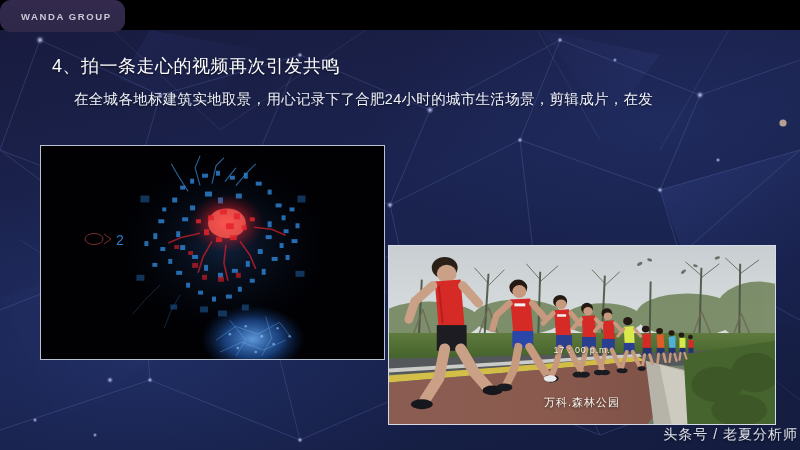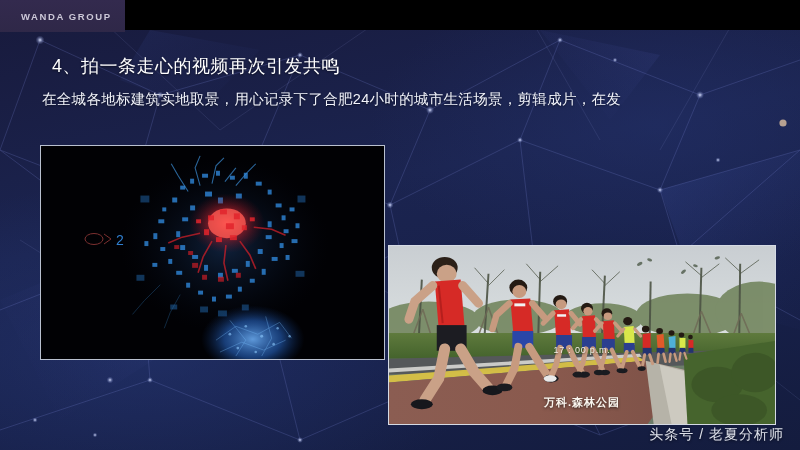--- a/index.html
+++ b/index.html
@@ -25,41 +25,41 @@
   #net { position:absolute; inset:0; width:800px; height:450px; }
 
   
   #black-band {
     position:absolute; left:0; top:0; width:800px; height:30px;
     background:#000000;
   }
   #brand-box {
     position:absolute; left:0; top:0; width:125px; height:32px;
     background:linear-gradient(180deg,#332a4e 0%,#2f2848 100%);
-    display:flex; align-items:center;
+    display:flex; align-items:center;border-radius:11px;
   }
   #brand-label {
     color:#ccc8d8; font-size:9.5px; letter-spacing:1.6px;
     font-weight:600; padding-left:21px; white-space:nowrap;
   }
 
   
   #title {
     position:absolute; left:52px; top:54px;
     color:#ffffff; font-size:18px; font-weight:normal;
     letter-spacing:0.5px; white-space:nowrap;
     text-shadow:0 1px 2px rgba(0,0,0,0.55);
   }
   #body-text {
     position:absolute; left:42px; top:86px; width:640px;
     color:#f2f4fb; font-size:14.5px; line-height:26px;
     letter-spacing:0.3px;
     text-shadow:0 1px 2px rgba(0,0,0,0.5);
   }
-  #body-text .ln { display:block; }
+  #body-text .ln { display:block;margin-left:32px; }
   #body-text .ln2 { padding-left:9px; }
 
   
   #viz-frame {
     position:absolute; left:40px; top:145px; width:345px; height:215px;
     border:1px solid #b9c0cf;
     background:#000;
     overflow:hidden;
   }
   #viz-canvas { position:absolute; inset:0; width:100%; height:100%; display:block; }
@@ -78,27 +78,27 @@
   #photo-canvas { position:absolute; inset:0; width:100%; height:100%; display:block; }
   #photo-caption {
     position:absolute; left:0; right:0; bottom:14px;
     text-align:center; pointer-events:none;
   }
   #photo-caption .time {
     display:block; color:#f3eee6; font-size:9px; letter-spacing:0.8px;
     text-shadow:0 1px 2px rgba(0,0,0,0.6); margin-bottom:2px;margin-top:32px;
   }
   #photo-caption .place {
-    display:block; color:#faf6ef; font-size:11px; font-weight:bold;
+    display:block; color:#faf6ef; font-size:11px; font-weight:normal;
     letter-spacing:1px; text-shadow:0 1px 3px rgba(0,0,0,0.65);margin-top:40px;
   }
 
   
   #watermark {
-    position:absolute; right:16px; bottom:6px;
+    position:absolute; right:2px; bottom:6px;
     color:#e9ecf4; font-size:14px; letter-spacing:1px;
     opacity:0.95; text-shadow:0 1px 3px rgba(0,0,0,0.6);
     white-space:nowrap;
   }
 </style>
 </head>
 <body>
 
 <div id="slide">
 

